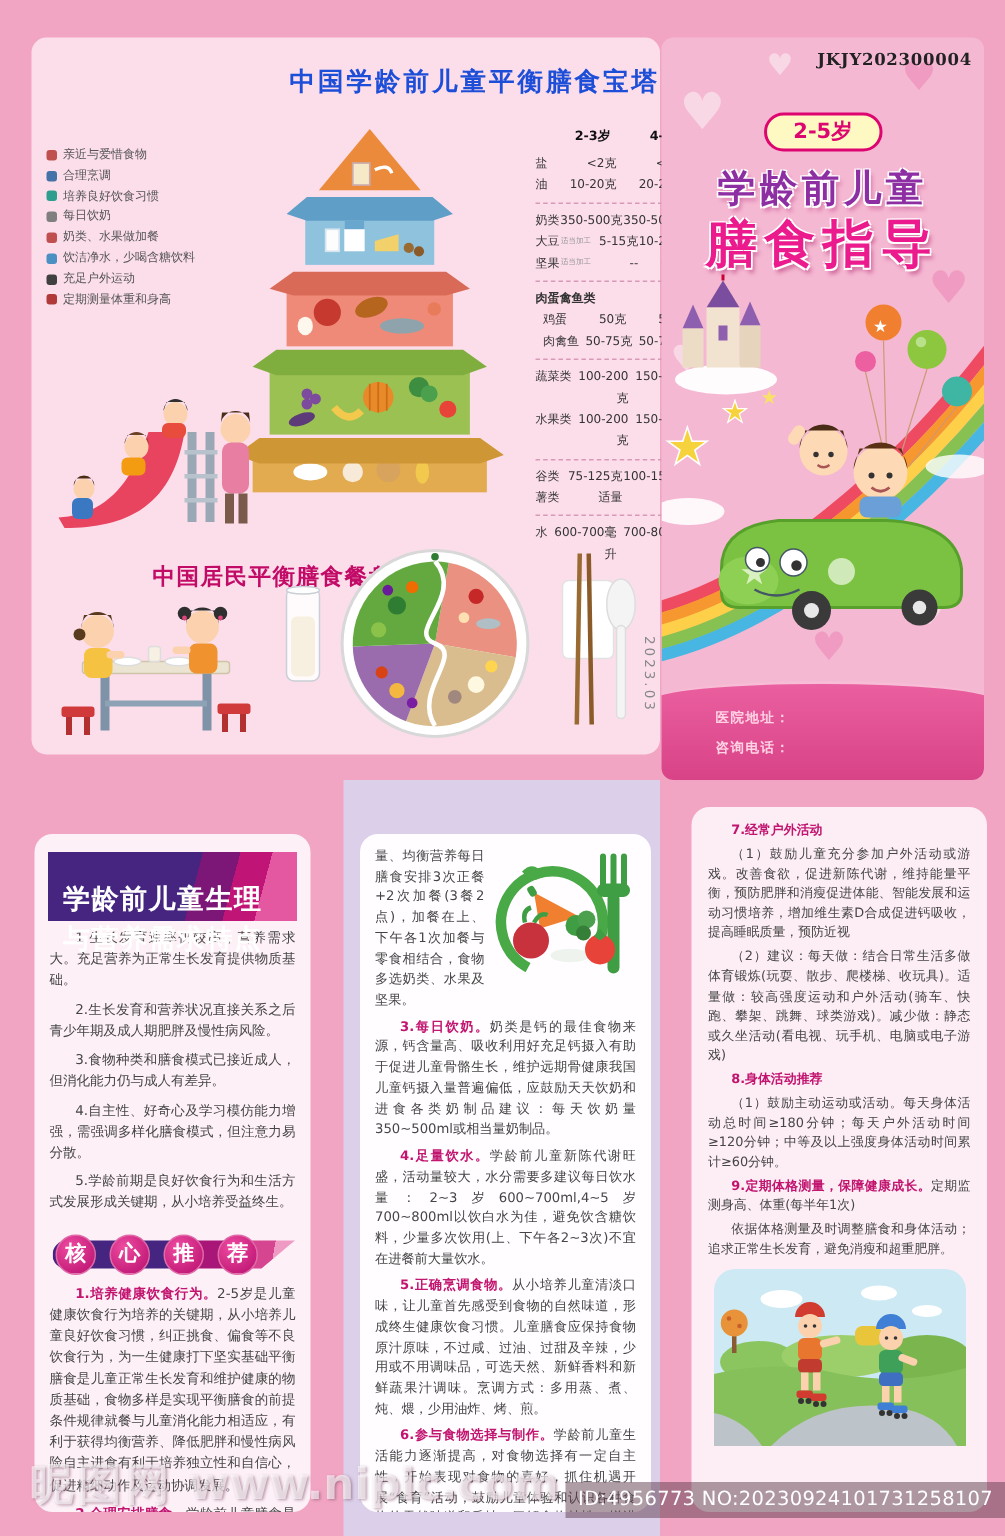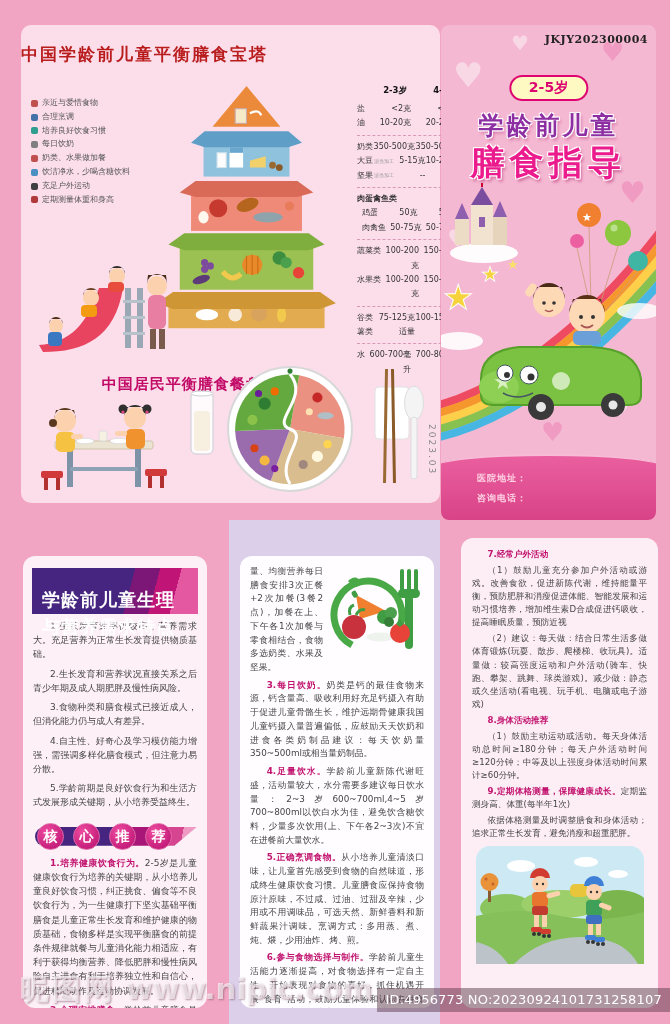--- a/index.html
+++ b/index.html
@@ -1,22 +1,22 @@
 <!DOCTYPE html>
 <html><head>
 <meta charset="utf-8">
 <style>
   html,body{margin:0;padding:0;}
   body{font-family:"DejaVu Sans",sans-serif;}
   .canvas{position:relative;width:670px;height:1024px;background:#f2a5c2;overflow:hidden;}
 
   
   .p1-left{position:absolute;left:21px;top:25px;width:419px;height:478px;background:#fcdeeb;border-radius:10px;}
-  .pagoda-title{position:absolute;left:0;right:0;top:18px;text-align:left;font-family:Liberation Mono, monospace;
-    font-weight:bold;font-size:17px;color:#b91c1c;letter-spacing:2px;}
+  .pagoda-title{position:absolute;left:0;right:0;top:18px;text-align:right;font-family:Liberation Mono, monospace;
+    font-weight:bold;font-size:17px;color:#1d4ed8;letter-spacing:2px;}
   .tips{position:absolute;left:10px;top:74px;width:122px;}
   .tip{display:flex;align-items:center;gap:4px;margin-bottom:5px;font-size:8px;color:#555;line-height:1.1;}
   .tip-ic{width:7px;height:7px;border-radius:2px;flex:none;}
   .ic1{background:#c0504d}.ic2{background:#4472a8}.ic3{background:#2e9e8f}.ic4{background:#7f7f7f}
   .ic5{background:#c05050}.ic6{background:#4a90c2}.ic7{background:#404040}.ic8{background:#b03a3a}
 
   .pagoda-svg{position:absolute;left:118px;top:56px;width:215px;height:250px;}
   .slide-svg{position:absolute;left:8px;top:205px;width:150px;height:125px;}
 
   .ptable{position:absolute;left:336px;top:60px;width:100px;font-size:8px;color:#333;}

